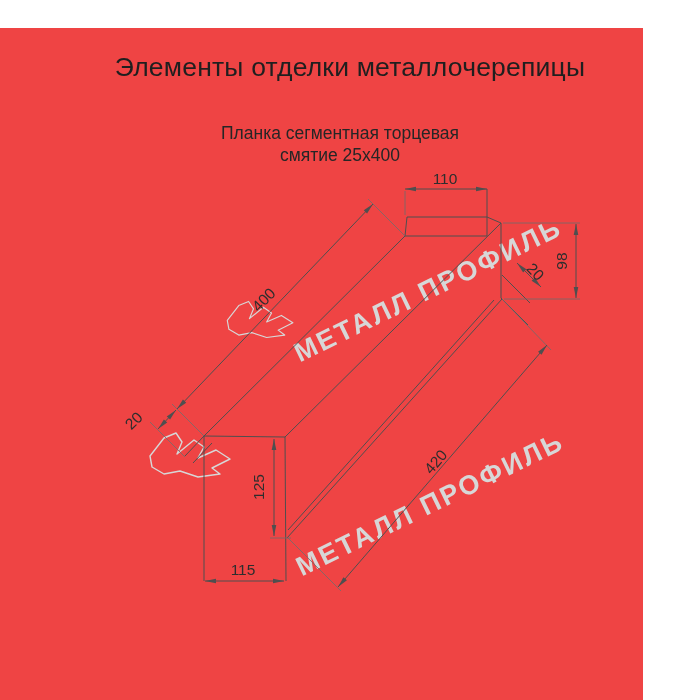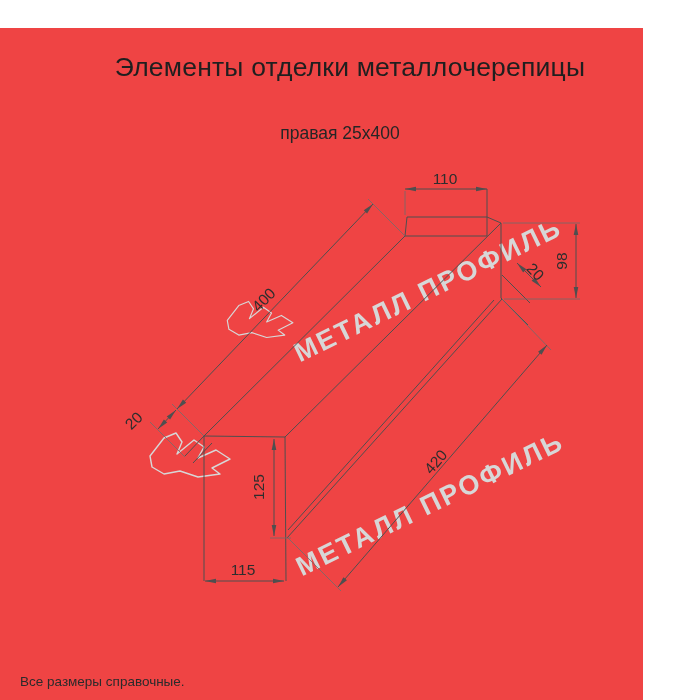--- a/index.html
+++ b/index.html
@@ -20,21 +20,22 @@
   .wm path{fill:none;stroke:#d7d7d7;stroke-width:1.4;stroke-linejoin:round;}
 </style>
 </head>
 <body>
 
 <div class="page">
 
   <div class="title">Элементы отделки металлочерепицы</div>
 
   <div class="subtitle">
-    <div>правая 25х400</div>
+    <div>Планка сегментная торцевая</div>
+    <div>смятие 25х400</div>
   </div>
 
   <svg class="drawing" width="700" height="700" viewBox="0 0 700 700">
     <defs>
       <marker id="arw" markerWidth="12" markerHeight="8" viewBox="0 0 12 8" refX="11.5" refY="4" orient="auto-start-reverse" markerUnits="userSpaceOnUse">
         <path d="M11.5,4 L0.5,1.7 L0.5,6.3 Z" fill="#4f4f4f"></path>
       </marker>
     </defs>
 
     <g class="wm">
@@ -93,16 +94,15 @@
       <text x="535" y="249" text-anchor="middle" transform="rotate(46 535 244)">20</text>
       <text x="264" y="277" text-anchor="middle" transform="rotate(-45.5 264 272)">400</text>
       <text x="134" y="398" text-anchor="middle" transform="rotate(-44 134 393)">20</text>
       <text x="436" y="439" text-anchor="middle" transform="rotate(-49 436 434)">420</text>
       <text x="259" y="464" text-anchor="middle" transform="rotate(-90 259 459)">125</text>
       <text x="243" y="547" text-anchor="middle">115</text>
     </g>
   </svg>
 
   <div class="footnotes">
-    <div>Все размеры справочные.</div>
   </div>
 
 </div>
 
 </body></html>

